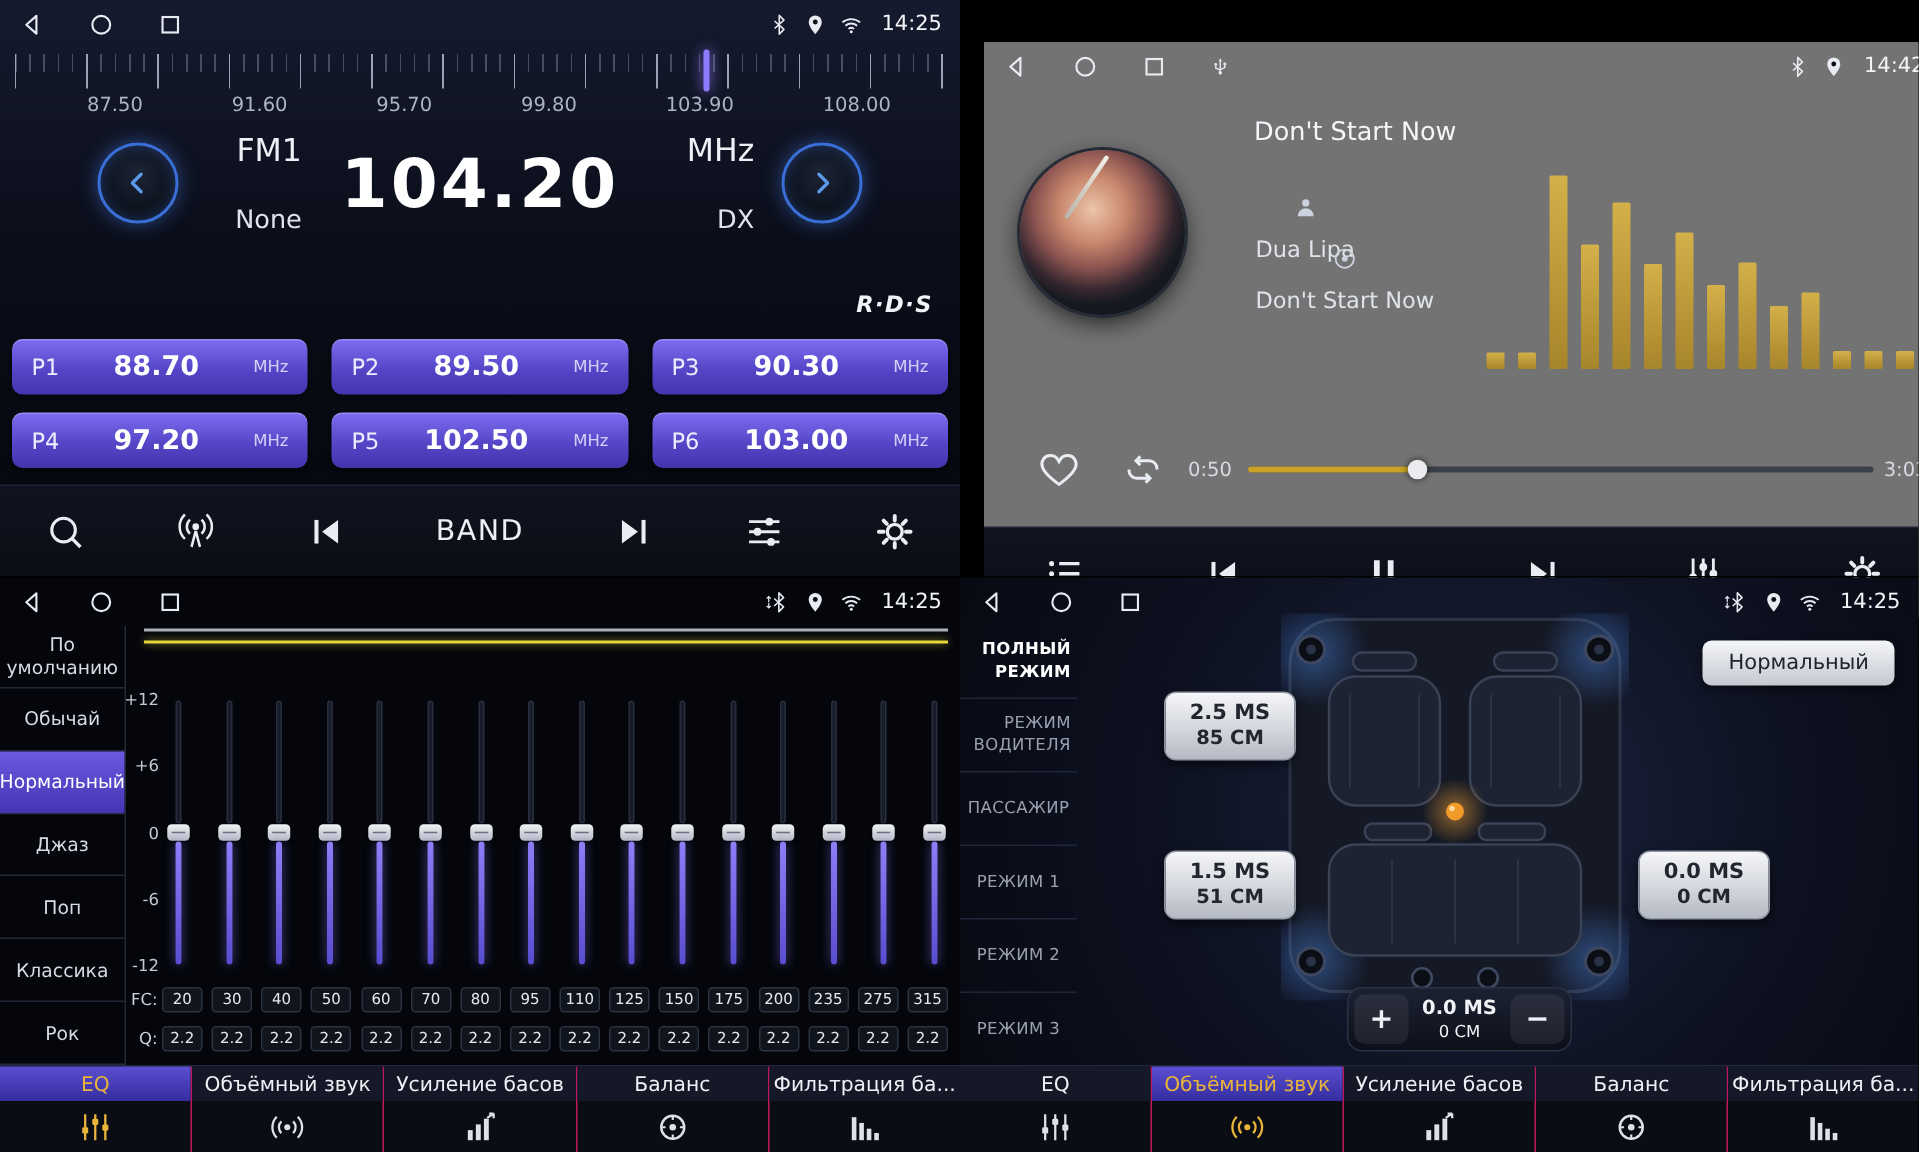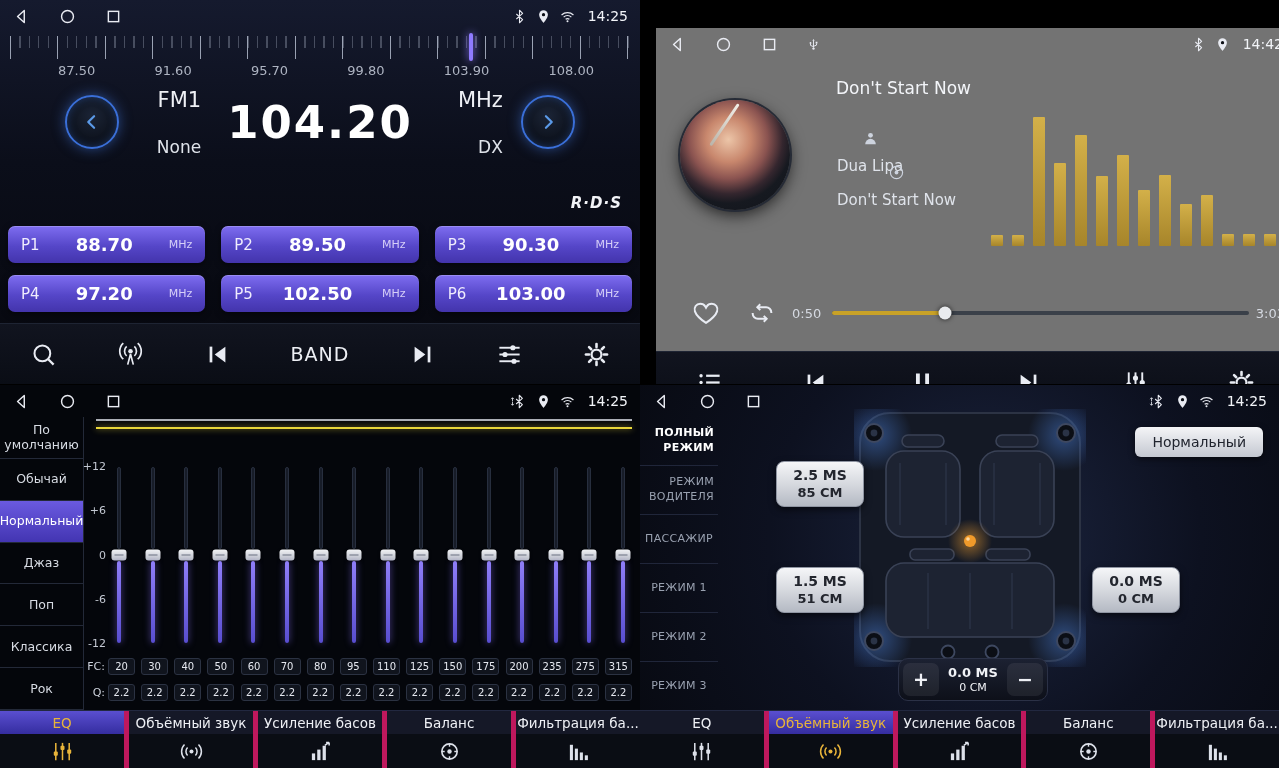--- a/index.html
+++ b/index.html
@@ -117,21 +117,21 @@
   .fc-pos{top:240px;}
   .q-pos{top:266px;}
   .row-label{width:22px;font-size:11px;color:#cdd2dc;text-align:right;padding-right:3px;flex:none;}
   .row-values{flex:1;display:flex;justify-content:space-between;}
   .val-box{width:27px;height:17px;background:#10141d;border:1px solid #2b3242;border-radius:3px;
     font-size:10px;color:#e5e8ef;display:flex;align-items:center;justify-content:center;}
 
   
   .audio-tabs{position:absolute;left:0;right:0;bottom:0;height:58px;display:flex;
     background:#0a0d14;border-top:1px solid #222840;}
-  .tab-cell{flex:1;display:flex;flex-direction:column;border-right:5px solid #be185d;cursor:pointer;min-width:0;}
+  .tab-cell{flex:1;display:flex;flex-direction:column;border-right:1px solid #be185d;cursor:pointer;min-width:0;}
   .tab-cell:last-child{border-right:none;}
   .tab-label{height:23px;display:flex;align-items:center;justify-content:center;font-size:13.5px;color:#eef0f5;
     background:#151827;white-space:nowrap;overflow:hidden;}
   .tab-icon{flex:1;display:flex;align-items:center;justify-content:center;color:#dde1ea;}
   .tab-icon svg{width:23px;height:23px;}
   .tab-cell.active .tab-label{background:linear-gradient(180deg,#5a4fd0,#352da0);color:#e8b43a;}
   .tab-cell.active .tab-icon{color:#e8b43a;}
 
   
   .stage-sidebar{position:absolute;left:0;top:32px;width:78px;bottom:58px;display:flex;flex-direction:column;}

